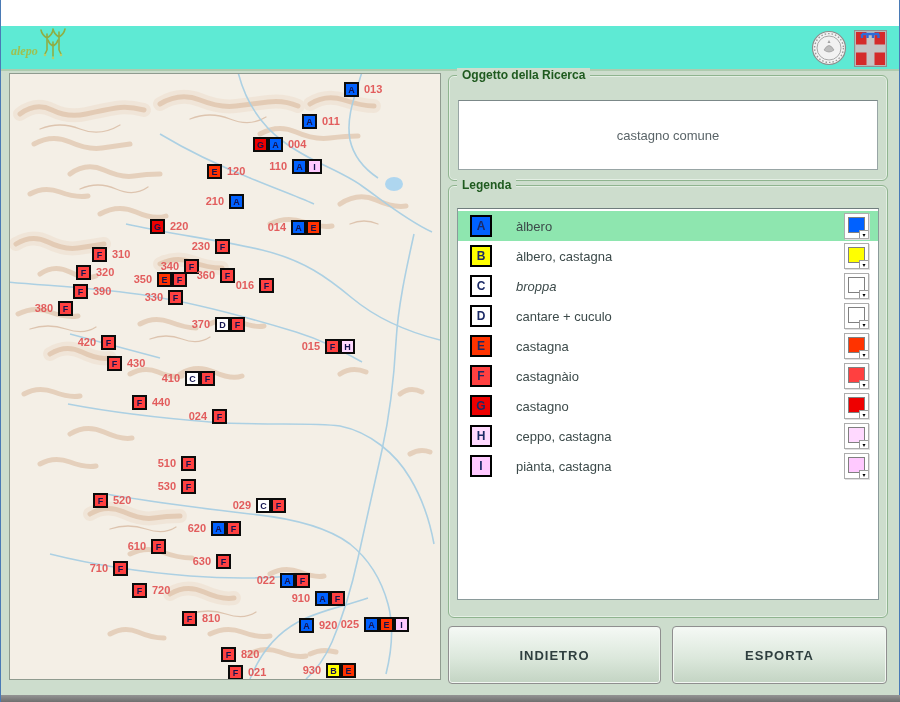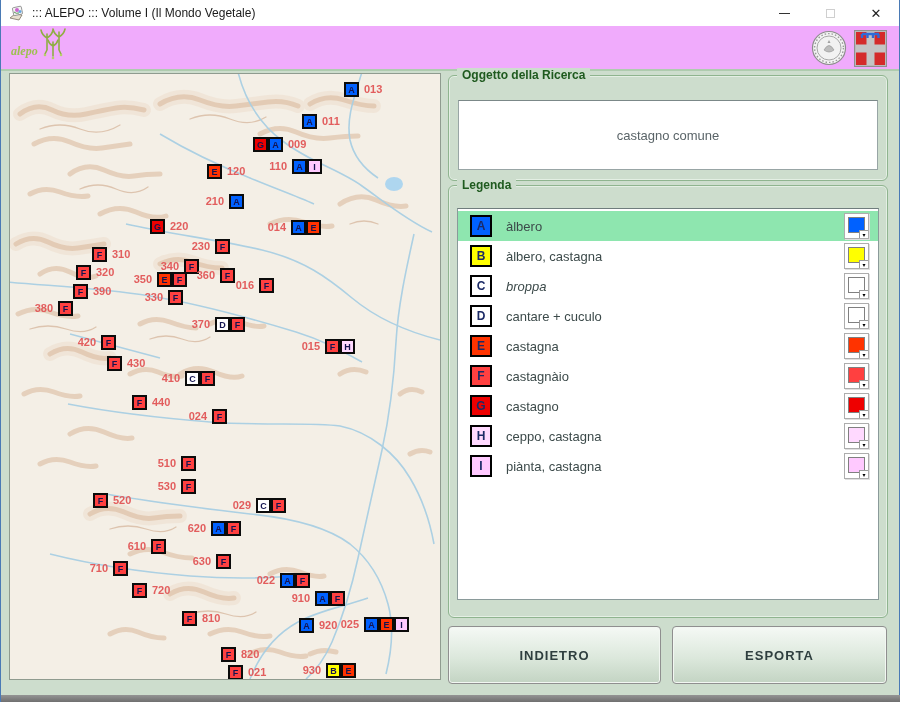--- a/index.html
+++ b/index.html
@@ -22,21 +22,21 @@
   .titlebar-icon { width: 18px; height: 16px; margin-left: 7px; }
   .titlebar-text { margin-left: 6px; font-size: 12px; color: #1a1a1a; }
   .win-controls { position: absolute; right: 0; top: 0; height: 26px; display: flex; }
   .win-btn { width: 46px; height: 26px; display: flex; align-items: center; justify-content: center; }
   .min-bar { width: 11px; height: 1px; background: #333; }
   .max-box { width: 9px; height: 9px; border: 1px solid #cfcfcf; }
   .close-glyph { font-size: 13px; color: #222; line-height: 1; }
   
   .header {
     position: absolute; left: 0; top: 26px; width: 898px; height: 45px;
-    background: #f0abfc; border-bottom: 2px solid #aecbae;
+    background: #5eead4; border-bottom: 2px solid #aecbae;
   }
   .logo { position: absolute; left: 8px; top: 2px; width: 66px; height: 41px; }
   .header-title {
     position: absolute; left: 90px; top: 10px;
     font-size: 20px; font-weight: bold; color: #2d642d; letter-spacing: 0.2px;
   }
   .seal { position: absolute; right: 52px; top: 4px; width: 36px; height: 36px; }
   .arms { position: absolute; right: 12px; top: 4px; width: 33px; height: 37px; }
   
   .main {
@@ -87,21 +87,21 @@
     background: #ffffff; border: 1px solid #8a9a9a; border-top-color: #6f7d7d;
     overflow: hidden; padding-top: 2px;
   }
   .legend-row { height: 30px; position: relative; display: flex; align-items: center; }
   .legend-row.selected { background: #8ee6af; }
   .lsym {
     width: 22px; height: 22px; margin-left: 12px; border: 2px solid #000;
     display: flex; align-items: center; justify-content: center;
     font-size: 12px; font-weight: bold; color: #1b2a66; flex: 0 0 22px;
   }
-  .ltext { margin-left: 14px; font-size: 13px; color: #3c4a4a; }
+  .ltext { margin-left: 24px; font-size: 13px; color: #3c4a4a; }
   .ltext.italic { font-style: italic; }
   .swatch {
     position: absolute; right: 9px; top: 2px; width: 25px; height: 26px;
     background: #fff; border: 1px solid #adadad;
     box-shadow: 1px 1px 0 #dfdfdf;
   }
   .swatch-color { position: absolute; left: 3px; top: 3px; width: 17px; height: 16px; border: 1px solid #808080; }
   .swatch-dd {
     position: absolute; right: 0; bottom: 0; width: 9px; height: 8px; background: #fff;
     border-left: 1px solid #9a9a9a; border-top: 1px solid #9a9a9a;
@@ -117,41 +117,20 @@
     font-size: 13px; font-weight: bold; color: #2f3f3f; letter-spacing: 1px;
   }
   #btn-back { left: 447px; width: 213px; }
   #btn-export { left: 671px; width: 215px; }
 </style>
 </head>
 <body>
 
 <div class="window">
 
-  <div class="titlebar">
-    <svg class="titlebar-icon" viewBox="0 0 18 16">
-      <path d="M2 13 L7 9 L14 10 L11 15 Z" fill="#e8e0d0" stroke="#7a7060" stroke-width="0.8"></path>
-      <rect x="5" y="2" width="9" height="8" rx="1" fill="#f5f5f5" stroke="#888" stroke-width="0.8" transform="rotate(-12 9 6)"></rect>
-      <circle cx="9" cy="5" r="2" fill="#cc66cc"></circle>
-      <circle cx="12" cy="6.5" r="1.5" fill="#66a8e0"></circle>
-      <path d="M6 7 q2 2 5 1" stroke="#4a8a4a" fill="none" stroke-width="0.9"></path>
-    </svg>
-    <span class="titlebar-text">::: ALEPO ::: Volume I (Il Mondo Vegetale)</span>
-    <div class="win-controls">
-      <div class="win-btn">
-          <span class="min-bar"></span>
-        </div>
-      <div class="win-btn">
-          <span class="max-box"></span>
-        </div>
-      <div class="win-btn">
-          <span class="close-glyph">✕</span>
-        </div>
-    </div>
-  </div>
 
   <div class="header">
     <svg class="logo" viewBox="0 0 66 41">
       <g stroke="#8fae44" stroke-width="1.6" fill="none" stroke-linecap="round">
         <path d="M38 6 v16 M38 10 q-5 -3 -6 -8 M38 10 q5 -3 6 -8 M38 22 l-2 4"></path>
         <path d="M50 4 v18 M50 9 q-5 -3 -6 -8 M50 9 q5 -3 6 -8 M50 22 l2 4"></path>
         <path d="M44 14 v14 M44 18 q-4 -2 -5 -6 M44 18 q4 -2 5 -6"></path>
       </g>
       <g fill="#b6d06a">
         <circle cx="36" cy="27" r="1.3"></circle>
@@ -256,21 +235,21 @@
             <span class="mbox" style="background: rgb(0, 97, 255);">A</span>
             <span class="mlabel side-right">013</span>
           </div>
           <div class="marker" style="left: 292px; top: 40px;">
             <span class="mbox" style="background: rgb(0, 97, 255);">A</span>
             <span class="mlabel side-right">011</span>
           </div>
           <div class="marker" style="left: 243px; top: 63px;">
             <span class="mbox" style="background: rgb(238, 0, 0);">G</span>
             <span class="mbox" style="background: rgb(0, 97, 255);">A</span>
-            <span class="mlabel side-right">009</span>
+            <span class="mlabel side-right">004</span>
           </div>
           <div class="marker" style="left: 282px; top: 85px;">
             <span class="mbox" style="background: rgb(0, 97, 255);">A</span>
             <span class="mbox" style="background: rgb(255, 201, 255);">I</span>
             <span class="mlabel side-left">110</span>
           </div>
           <div class="marker" style="left: 197px; top: 90px;">
             <span class="mbox" style="background: rgb(255, 51, 0);">E</span>
             <span class="mlabel side-right">120</span>
           </div>

